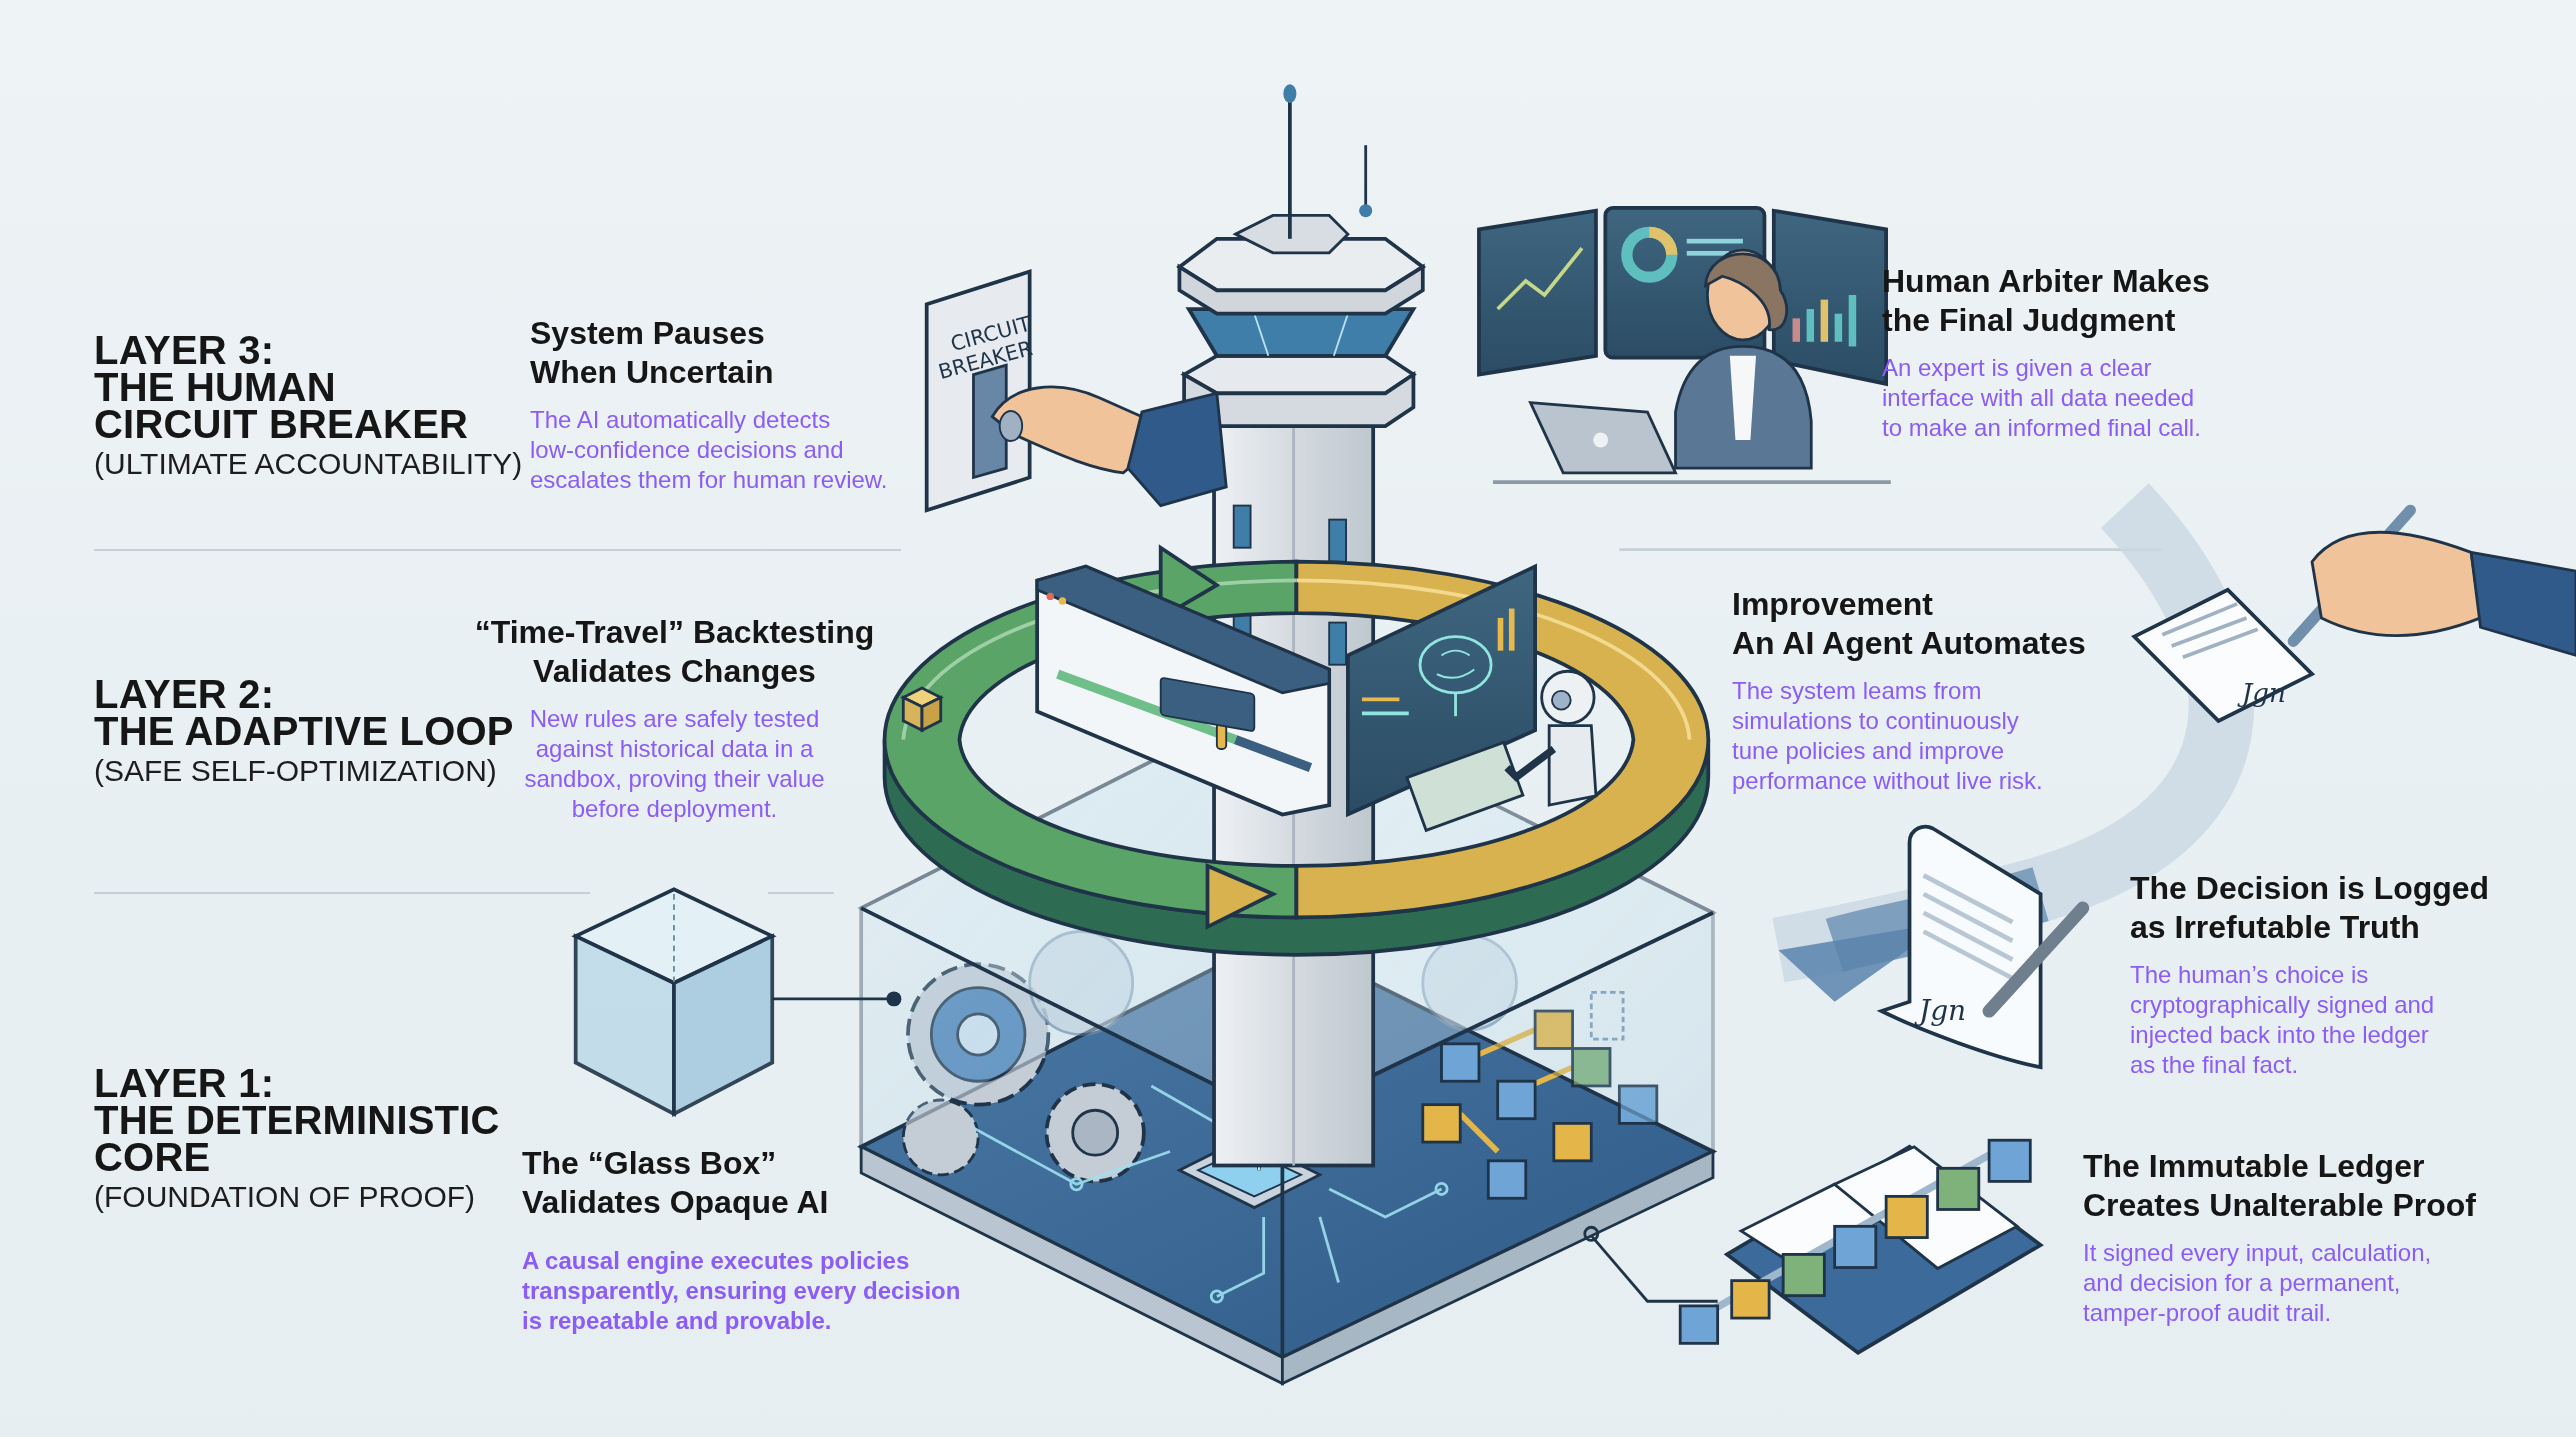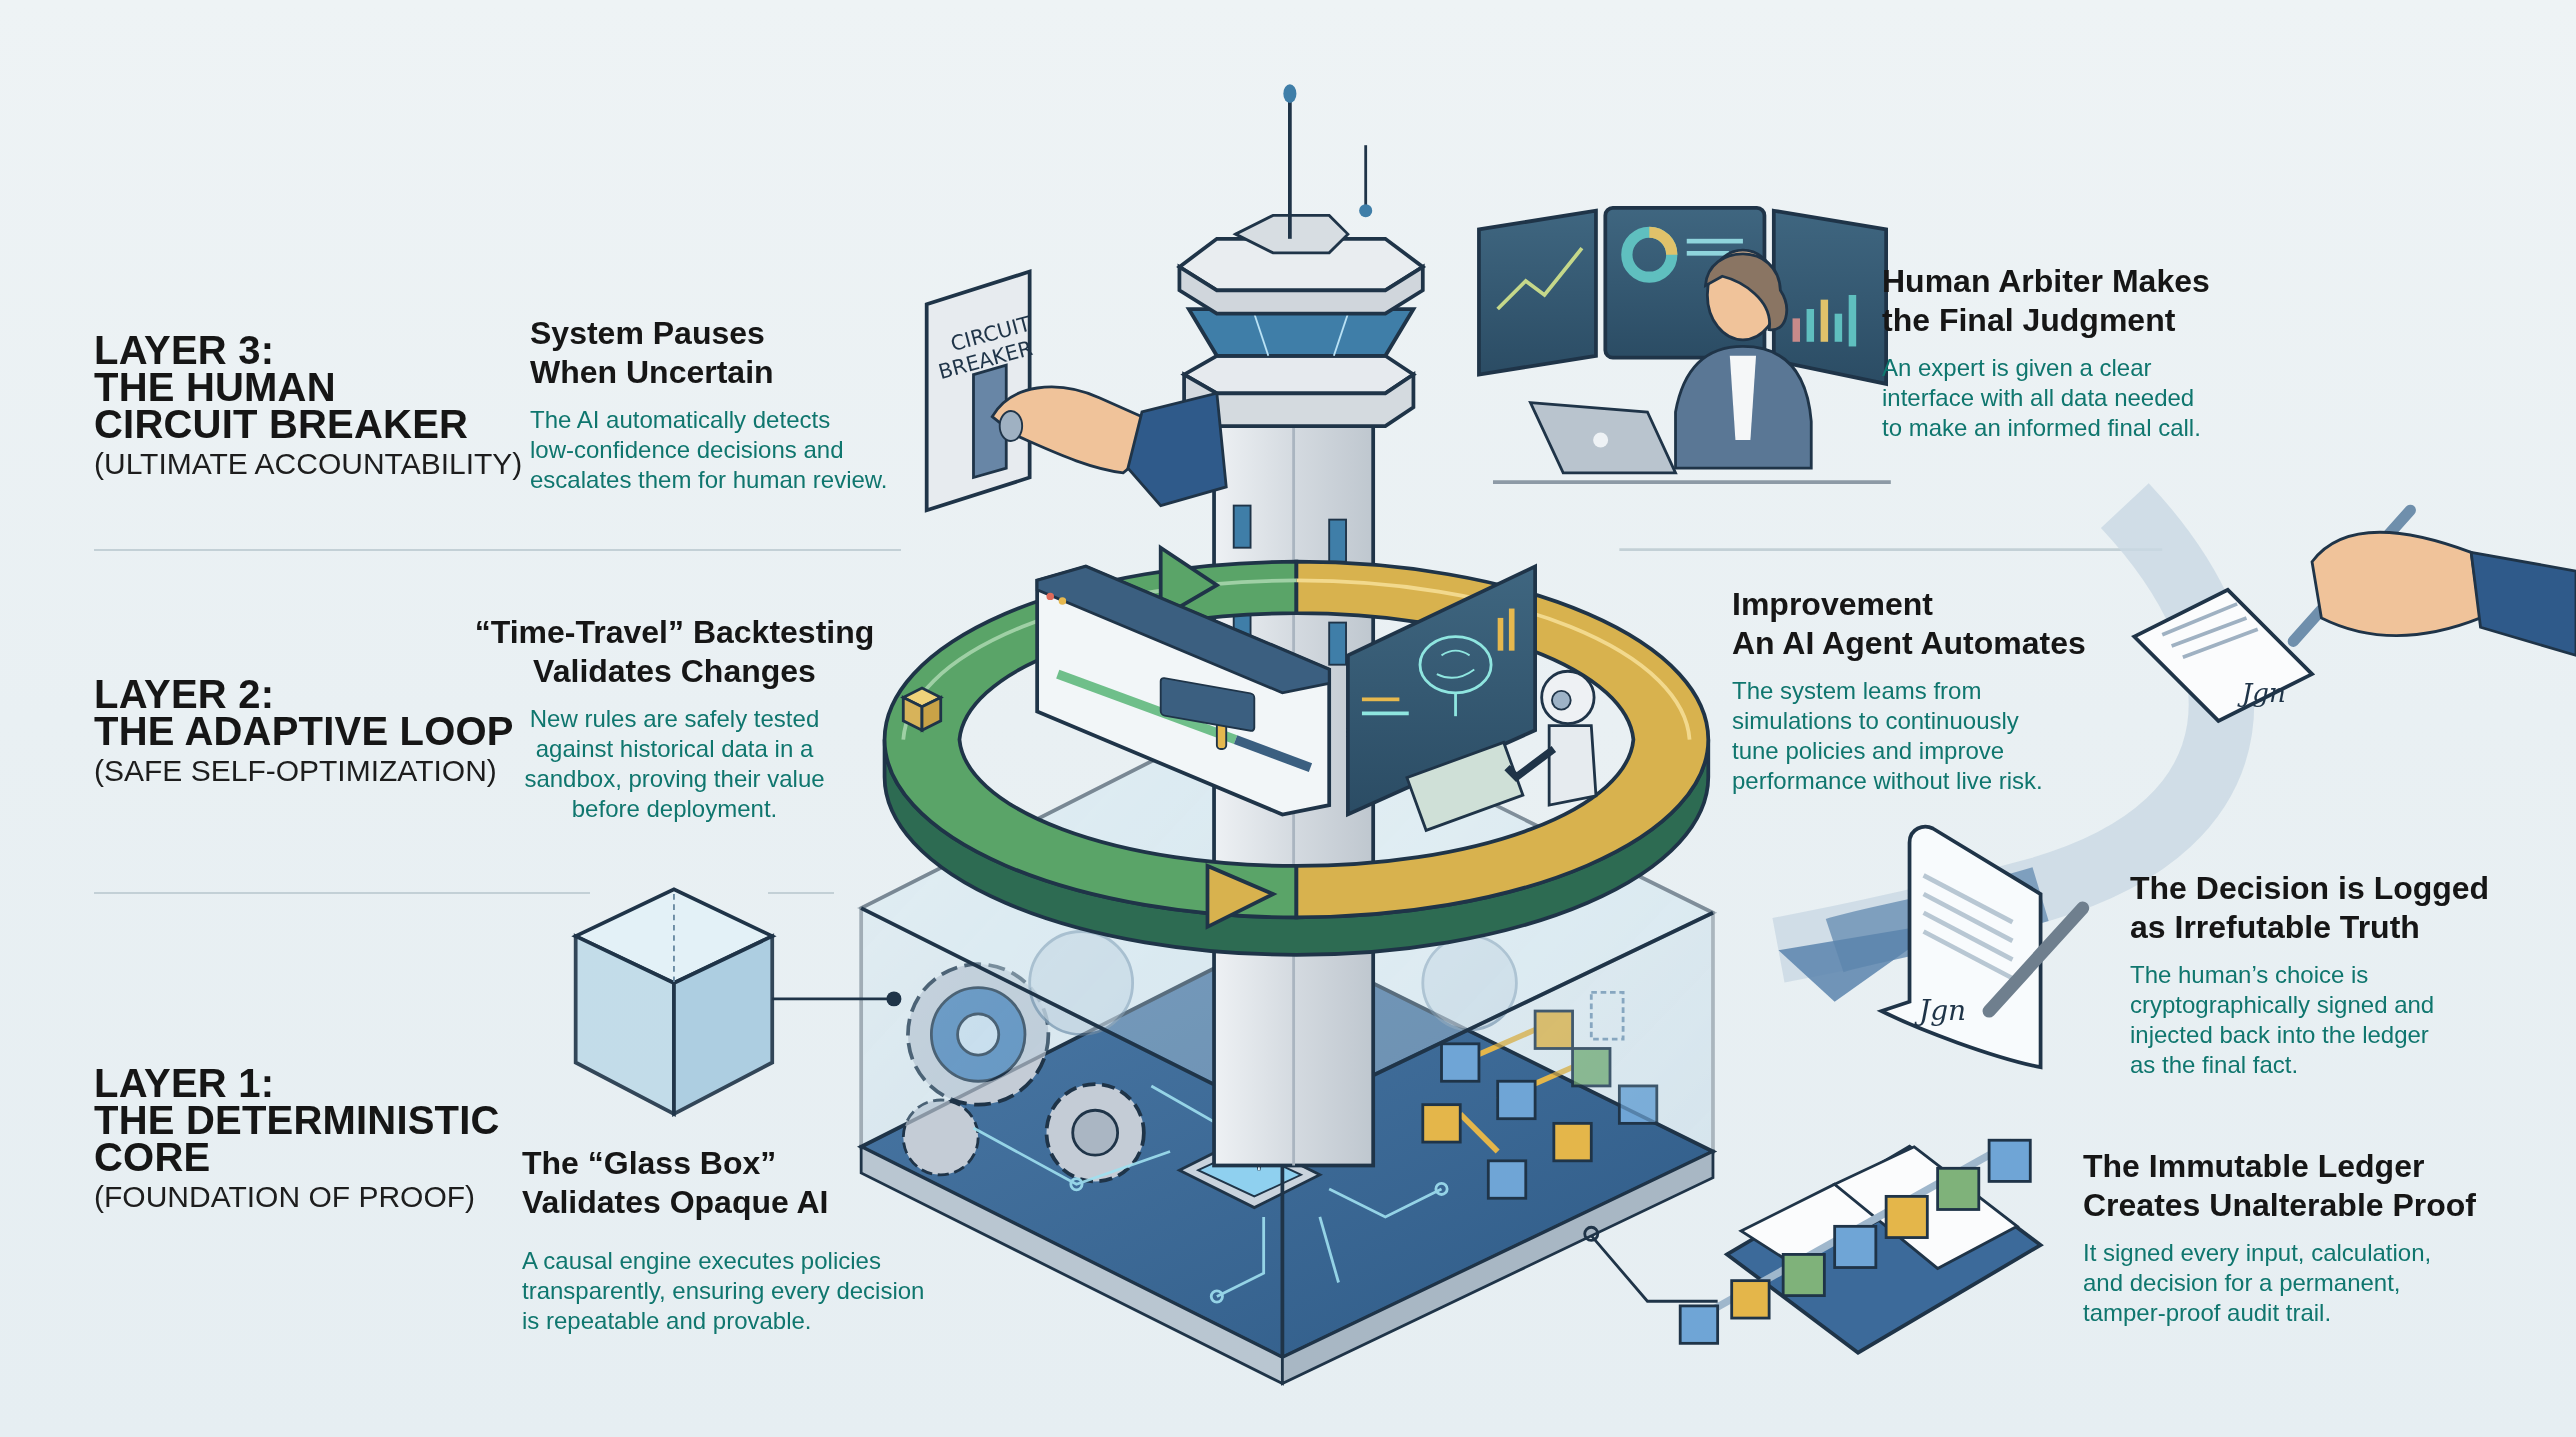--- a/index.html
+++ b/index.html
@@ -12,21 +12,21 @@
   svg.art { position:absolute; left:0; top:0; width:2576px; height:1438px; }
 
   .layer-label { position:absolute; left:94px; }
   .layer-label .num, .layer-label .title {
     font-weight:700; font-size:40px; line-height:37px; letter-spacing:0.2px; display:block;
   }
   .layer-label .sub { font-size:30px; line-height:34px; display:block; margin-top:3.7px; color:#1d1d1d; }
 
   .callout { position:absolute; }
   .callout .h { font-weight:700; font-size:32px; line-height:39px; display:block; }
-  .callout .p { font-size:24px; line-height:30px; display:block; margin-top:13px; color:#0f766e; }
+  .callout .p { font-size:24px; line-height:30px; display:block; margin-top:13px; color:#8b5cf6; }
   .callout.center { text-align:center; }
 
   .divider { position:absolute; height:1.9px; background:#c3d0d6; }
 </style>
 </head>
 <body>
 
 <svg class="art" viewBox="0 0 2752 1536">
   <defs>
     <linearGradient id="glassG" x1="0" y1="0" x2="1" y2="1">
@@ -366,21 +366,21 @@
     <span style="display:block">The human’s choice is</span>
     <span style="display:block">cryptographically signed and</span>
     <span style="display:block">injected back into the ledger</span>
     <span style="display:block">as the final fact.</span>
   </span>
 </div>
 
 <div class="callout" style="left:522px; top:1144px; width:487px;">
   <span class="h">The “Glass Box”</span>
   <span class="h">Validates Opaque AI</span>
-  <span class="p" style="margin-top:24px;">
+  <span class="p" style="margin-top:24px;font-weight:bold;">
     <span style="display:block">A causal engine executes policies</span>
     <span style="display:block">transparently, ensuring every decision</span>
     <span style="display:block">is repeatable and provable.</span>
   </span>
 </div>
 
 <div class="callout" style="left:2083px; top:1147px; width:468px;">
   <span class="h">The Immutable Ledger</span>
   <span class="h">Creates Unalterable Proof</span>
   <span class="p">

